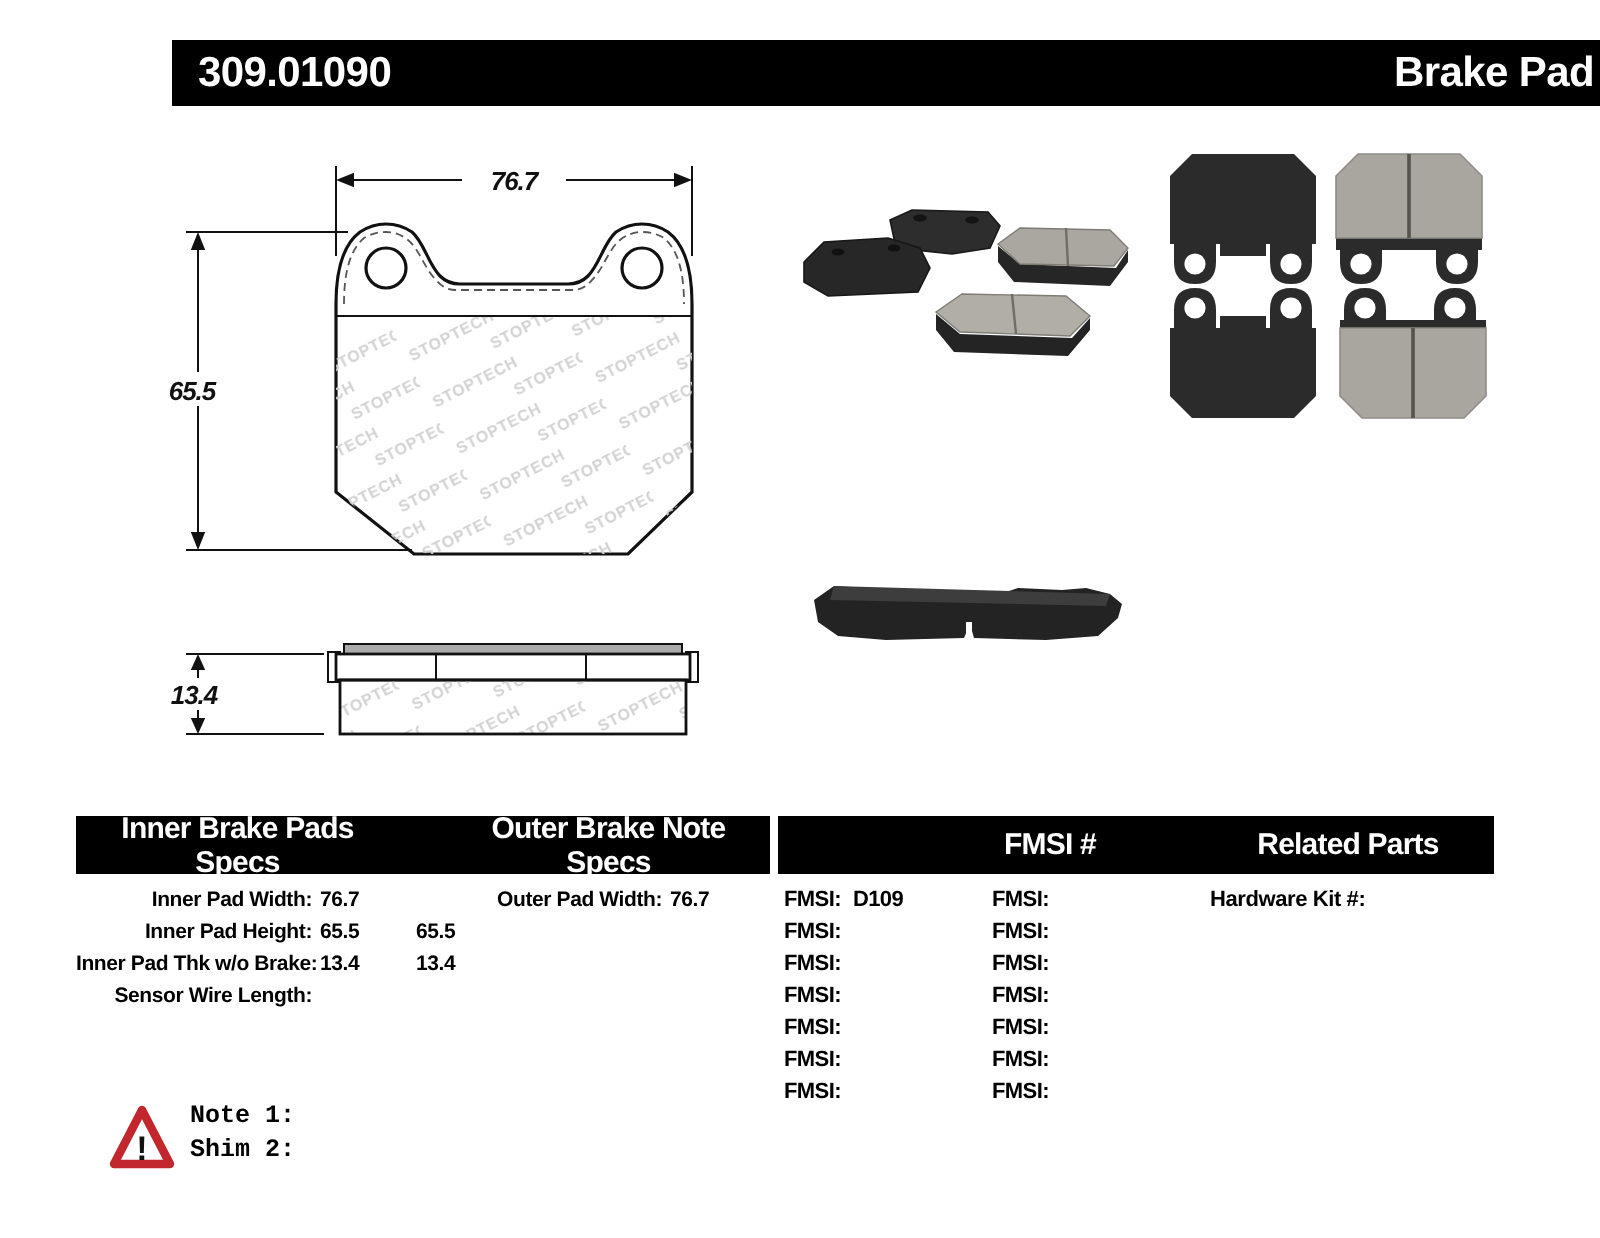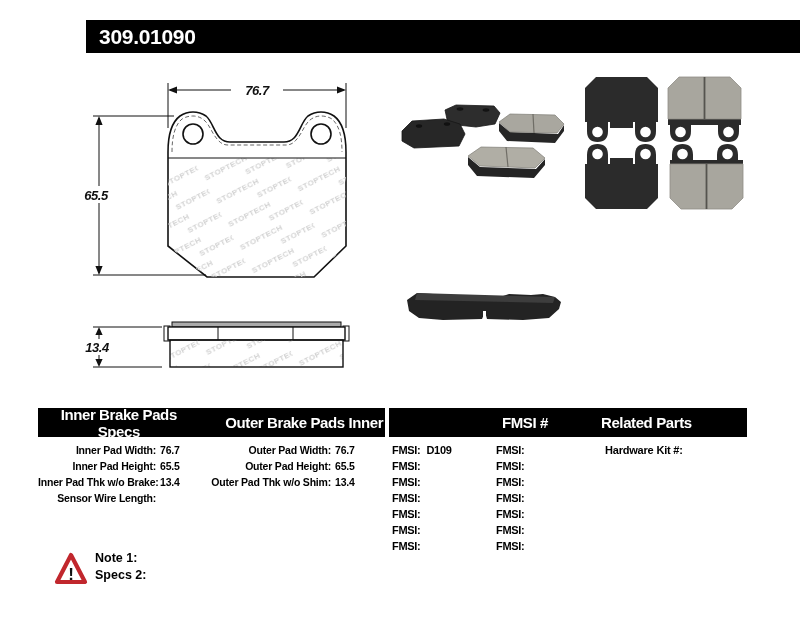--- a/index.html
+++ b/index.html
@@ -16,21 +16,21 @@
   }
   
   .thead{
     position:absolute;top:408px;height:29px;background:#000;color:#fff;
     display:flex;align-items:center;font-weight:bold;font-size:15px;
     letter-spacing:-0.4px;
   }
   .bar-specs{left:38px;width:347px;gap:24px;}
   .bar-specs span{flex:1;text-align:center;}
   .bar-fmsi{left:389px;width:208px;justify-content:center;padding-left:32px;}
-  .bar-related{left:601px;width:146px;justify-content:flex-start;}
+  .bar-related{left:601px;width:146px;justify-content:center;}
   
   .specs{position:absolute;top:442px;font-size:10.5px;font-weight:bold;
     line-height:16px;letter-spacing:-0.2px;color:#000;}
   .inner-specs{left:38px;width:165px;}
   .outer-specs{left:204px;width:180px;}
   .srow{display:flex;white-space:nowrap;}
   .inner-specs .lab{width:118px;text-align:right;flex:none;}
   .outer-specs .lab{width:127px;text-align:right;flex:none;}
   .srow .val{margin-left:4px;}
   .fmsi{position:absolute;left:392px;top:442px;font-size:11px;font-weight:bold;
@@ -38,39 +38,40 @@
   .frow{display:flex;white-space:nowrap;}
   .fcol{width:104px;display:flex;flex:none;}
   .fcol .val,.fcol2 .val{margin-left:6px;}
   .fcol2{display:flex;}
   .related{position:absolute;left:605px;top:442px;font-size:11px;font-weight:bold;
     line-height:16px;letter-spacing:-0.2px;color:#000;}
   .rrow{display:flex;white-space:nowrap;}
   .rrow .val{margin-left:5px;}
   
   .notes{position:absolute;left:95px;top:550px;font-size:12.5px;font-weight:bold;
-    line-height:17px;color:#000;}
+    line-height:17px;color:#000;font-family:Liberation Mono, monospace;}
   .warn{position:absolute;left:54px;top:551px;}
   
   .dim{font-family:"Liberation Sans",sans-serif;font-size:13px;font-weight:bold;
     font-style:italic;fill:#111;letter-spacing:-0.5px;}
   .wmtext{font-family:"Liberation Sans",sans-serif;font-size:8px;font-weight:bold;
     fill:#d2d2d2;letter-spacing:0.4px;}
   .exq{font-family:"Liberation Sans",sans-serif;font-size:17px;font-weight:bold;fill:#111;}
   svg{position:absolute;}
   .ln{stroke:#111;stroke-width:1;}
   .outline{stroke:#111;stroke-width:1.6;fill:#fff;}
 </style>
 </head>
 <body>
 
 <div class="page">
 
   <div class="topbar">
     <span>309.01090</span>
+    <span>Brake Pad</span>
   </div>
 
   <svg style="left:60px;top:70px;" width="310" height="315" viewBox="0 0 310 315">
     <defs>
       <pattern id="wm" width="78" height="26" patternUnits="userSpaceOnUse" patternTransform="rotate(-27)">
         <text x="2" y="9" class="wmtext">STOPTECH</text>
         <text x="41" y="22" class="wmtext">STOPTECH</text>
       </pattern>
       <clipPath id="padClip">
         <path d="M108 82 C108 64 112 52 120 46 Q126 42 133 42 Q140 42 146 46 C152 51 154 62 160 68 Q164 72 170 72 L224 72 Q230 72 234 68 C240 62 242 51 248 46 Q254 42 261 42 Q268 42 274 46 C282 52 286 64 286 82 L286 176 L254 207 L147 207 L108 176 Z"></path>
@@ -184,21 +185,21 @@
   <svg style="left:403px;top:285px;" width="165" height="42" viewBox="0 0 165 42">
     <g>
       <path d="M4 15 L14 8 L30 9 L34 12 L52 10 L58 13 L100 11 L106 9 L128 10 L140 9 L152 12 L158 17 L156 24 L146 33 L120 35 L84 34 L82 27 L79 34 L40 35 L16 33 L6 26 Z" fill="#232323"></path>
       <path d="M14 8 L152 12 L150 18 L12 15 Z" fill="#3d3d3d"></path>
       <rect x="80" y="26" width="3" height="9" fill="#fff"></rect>
     </g>
   </svg>
 
   <div class="thead bar-specs">
     <span>Inner Brake Pads Specs</span>
-    <span>Outer Brake Pads Inner</span>
+    <span>Outer Brake Note Specs</span>
   </div>
   <div class="thead bar-fmsi">
     <span>FMSI #</span>
   </div>
   <div class="thead bar-related">
     <span>Related Parts</span>
   </div>
 
   <div class="specs inner-specs">
     <div class="srow">
@@ -218,25 +219,23 @@
       <span class="val"></span>
     </div>
   </div>
 
   <div class="specs outer-specs">
     <div class="srow">
       <span class="lab">Outer Pad Width:</span>
       <span class="val">76.7</span>
     </div>
     <div class="srow">
-      <span class="lab">Outer Pad Height:</span>
       <span class="val">65.5</span>
     </div>
     <div class="srow">
-      <span class="lab">Outer Pad Thk w/o Shim:</span>
       <span class="val">13.4</span>
     </div>
   </div>
 
   <div class="fmsi">
     <div class="frow">
       <span class="fcol">
           <span>FMSI:</span>
           <span class="val">D109</span>
         </span>
@@ -313,16 +312,16 @@
       <span class="val"></span>
     </div>
   </div>
 
   <svg class="warn" width="34" height="37" viewBox="0 0 34 37">
     <path d="M17 4 L31 31 L3 31 Z" fill="#ffffff" stroke="#c1272d" stroke-width="4.2" stroke-linejoin="round"></path>
     <text x="17" y="29" text-anchor="middle" class="exq">!</text>
   </svg>
   <div class="notes">
     <div>Note 1:</div>
-    <div>Specs 2:</div>
+    <div>Shim 2:</div>
   </div>
 
 </div>
 
 </body></html>

